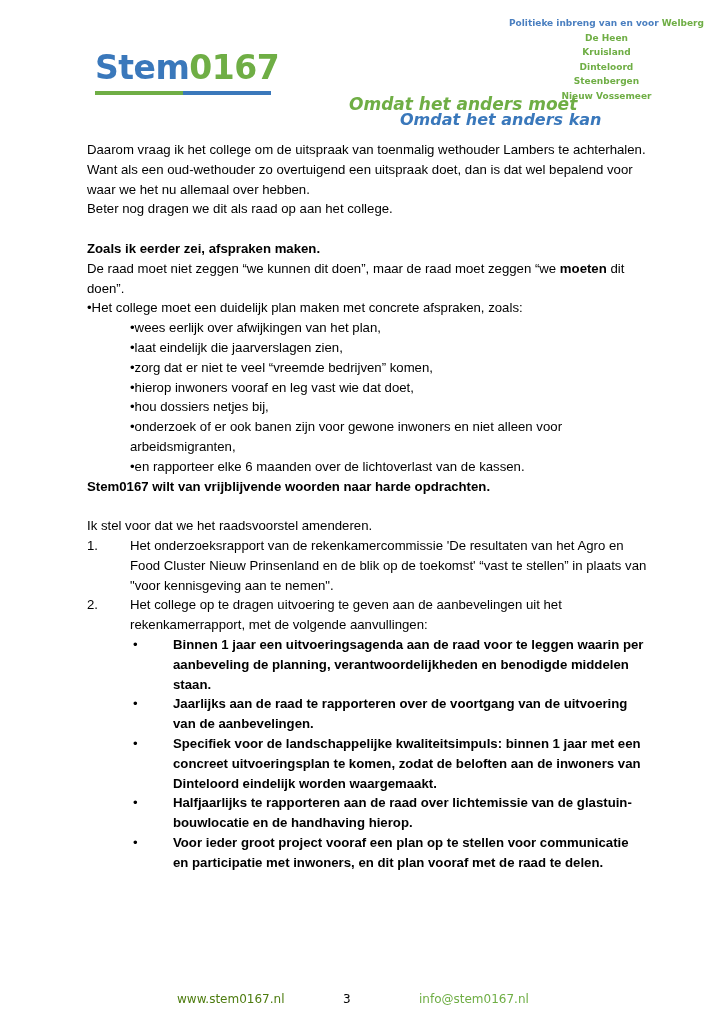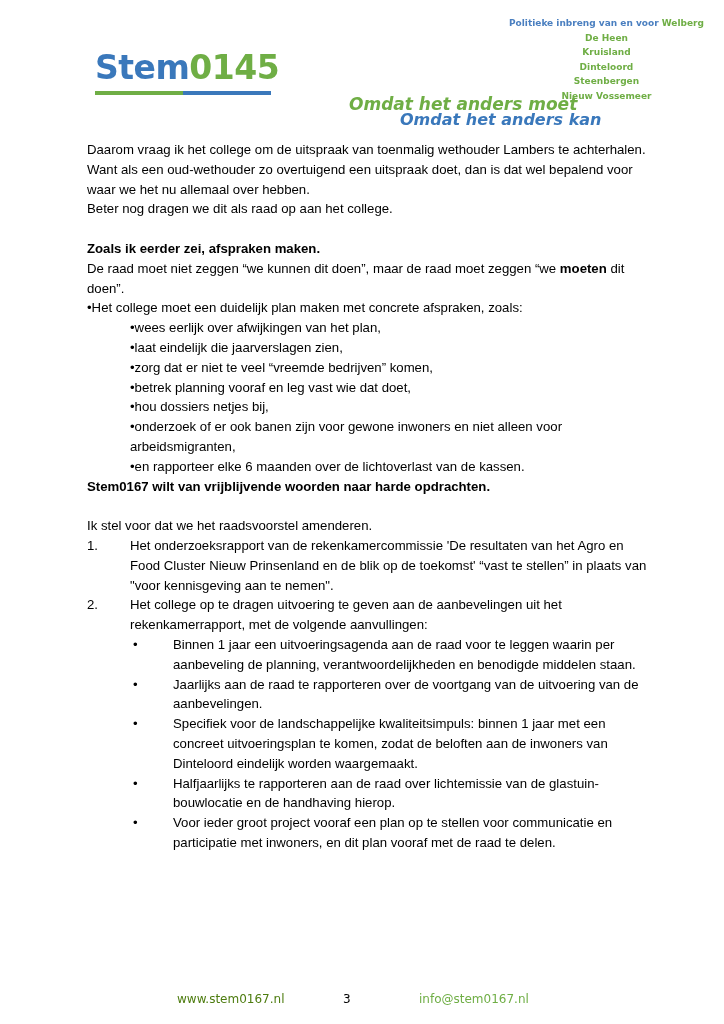--- a/index.html
+++ b/index.html
@@ -31,32 +31,32 @@
     .content { position: absolute; left: 87px; top: 140px; width: 560px; font-size: 13.2px; line-height: 19.8px; }
     .content p { margin: 0; }
     .b { font-weight: bold; }
     .ind1 { padding-left: 43px; }
     .gap { height: 19.8px; }
     .num { display: flex; }
     .num .n { width: 43px; flex: none; }
     .num .t { flex: 1; }
     .sub { display: flex; padding-left: 43px; }
     .sub .dot { width: 43px; flex: none; padding-left: 3px; box-sizing: border-box; }
-    .sub .t { flex: 1; }
+    .sub .t { flex: 1; font-weight: bold; }
 
     .footer { position: absolute; top: 992px; left: 0; width: 724px; font-size: 12px; font-family: "DejaVu Sans", sans-serif; }
     .footer .web { position: absolute; left: 177px; color: #4d7c0f; }
     .footer .page { position: absolute; left: 343px; color: #000; }
     .footer .mail { position: absolute; left: 419px; color: #6fae45; }
   </style>
 </head>
 <body>
 
 <div class="logo">
-  <span class="blue">Stem</span><span class="green">0145</span>
+  <span class="blue">Stem</span><span class="green">0167</span>
 </div>
 <div class="logo-bar">
     <div class="g"></div>
     <div class="b"></div>
   </div>
 
 <div class="topright">
   <div><span class="blue">Politieke inbreng van en voor</span> <span>Welberg</span></div>
   <div>De Heen</div>
   <div>Kruisland</div>
@@ -72,21 +72,21 @@
   <p>Daarom vraag ik het college om de uitspraak van toenmalig wethouder Lambers te achterhalen.</p>
   <p>Want als een oud-wethouder zo overtuigend een uitspraak doet, dan is dat wel bepalend voor waar we het nu allemaal over hebben.</p>
   <p>Beter nog dragen we dit als raad op aan het college.</p>
   <div class="gap"></div>
   <p class="b">Zoals ik eerder zei, afspraken maken.</p>
   <p><span>De raad moet niet zeggen “we kunnen dit doen”, maar de raad moet zeggen “we </span><span class="b">moeten</span><span> dit doen”.</span></p>
   <p>•Het college moet een duidelijk plan maken met concrete afspraken, zoals:</p>
   <p class="ind1">•wees eerlijk over afwijkingen van het plan,</p>
   <p class="ind1">•laat eindelijk die jaarverslagen zien,</p>
   <p class="ind1">•zorg dat er niet te veel “vreemde bedrijven” komen,</p>
-  <p class="ind1">•betrek planning vooraf en leg vast wie dat doet,</p>
+  <p class="ind1">•hierop inwoners vooraf en leg vast wie dat doet,</p>
   <p class="ind1">•hou dossiers netjes bij,</p>
   <p class="ind1">•onderzoek of er ook banen zijn voor gewone inwoners en niet alleen voor arbeidsmigranten,</p>
   <p class="ind1">•en rapporteer elke 6 maanden over de lichtoverlast van de kassen.</p>
   <p class="b">Stem0167 wilt van vrijblijvende woorden naar harde opdrachten.</p>
   <div class="gap"></div>
   <p>Ik stel voor dat we het raadsvoorstel amenderen.</p>
   <div class="num">
     <span class="n">1.</span>
     <span class="t"> Het onderzoeksrapport van de rekenkamercommissie 'De resultaten van het Agro en Food Cluster Nieuw Prinsenland en de blik op de toekomst' “vast te stellen” in plaats van "voor kennisgeving aan te nemen".</span>
   </div>

